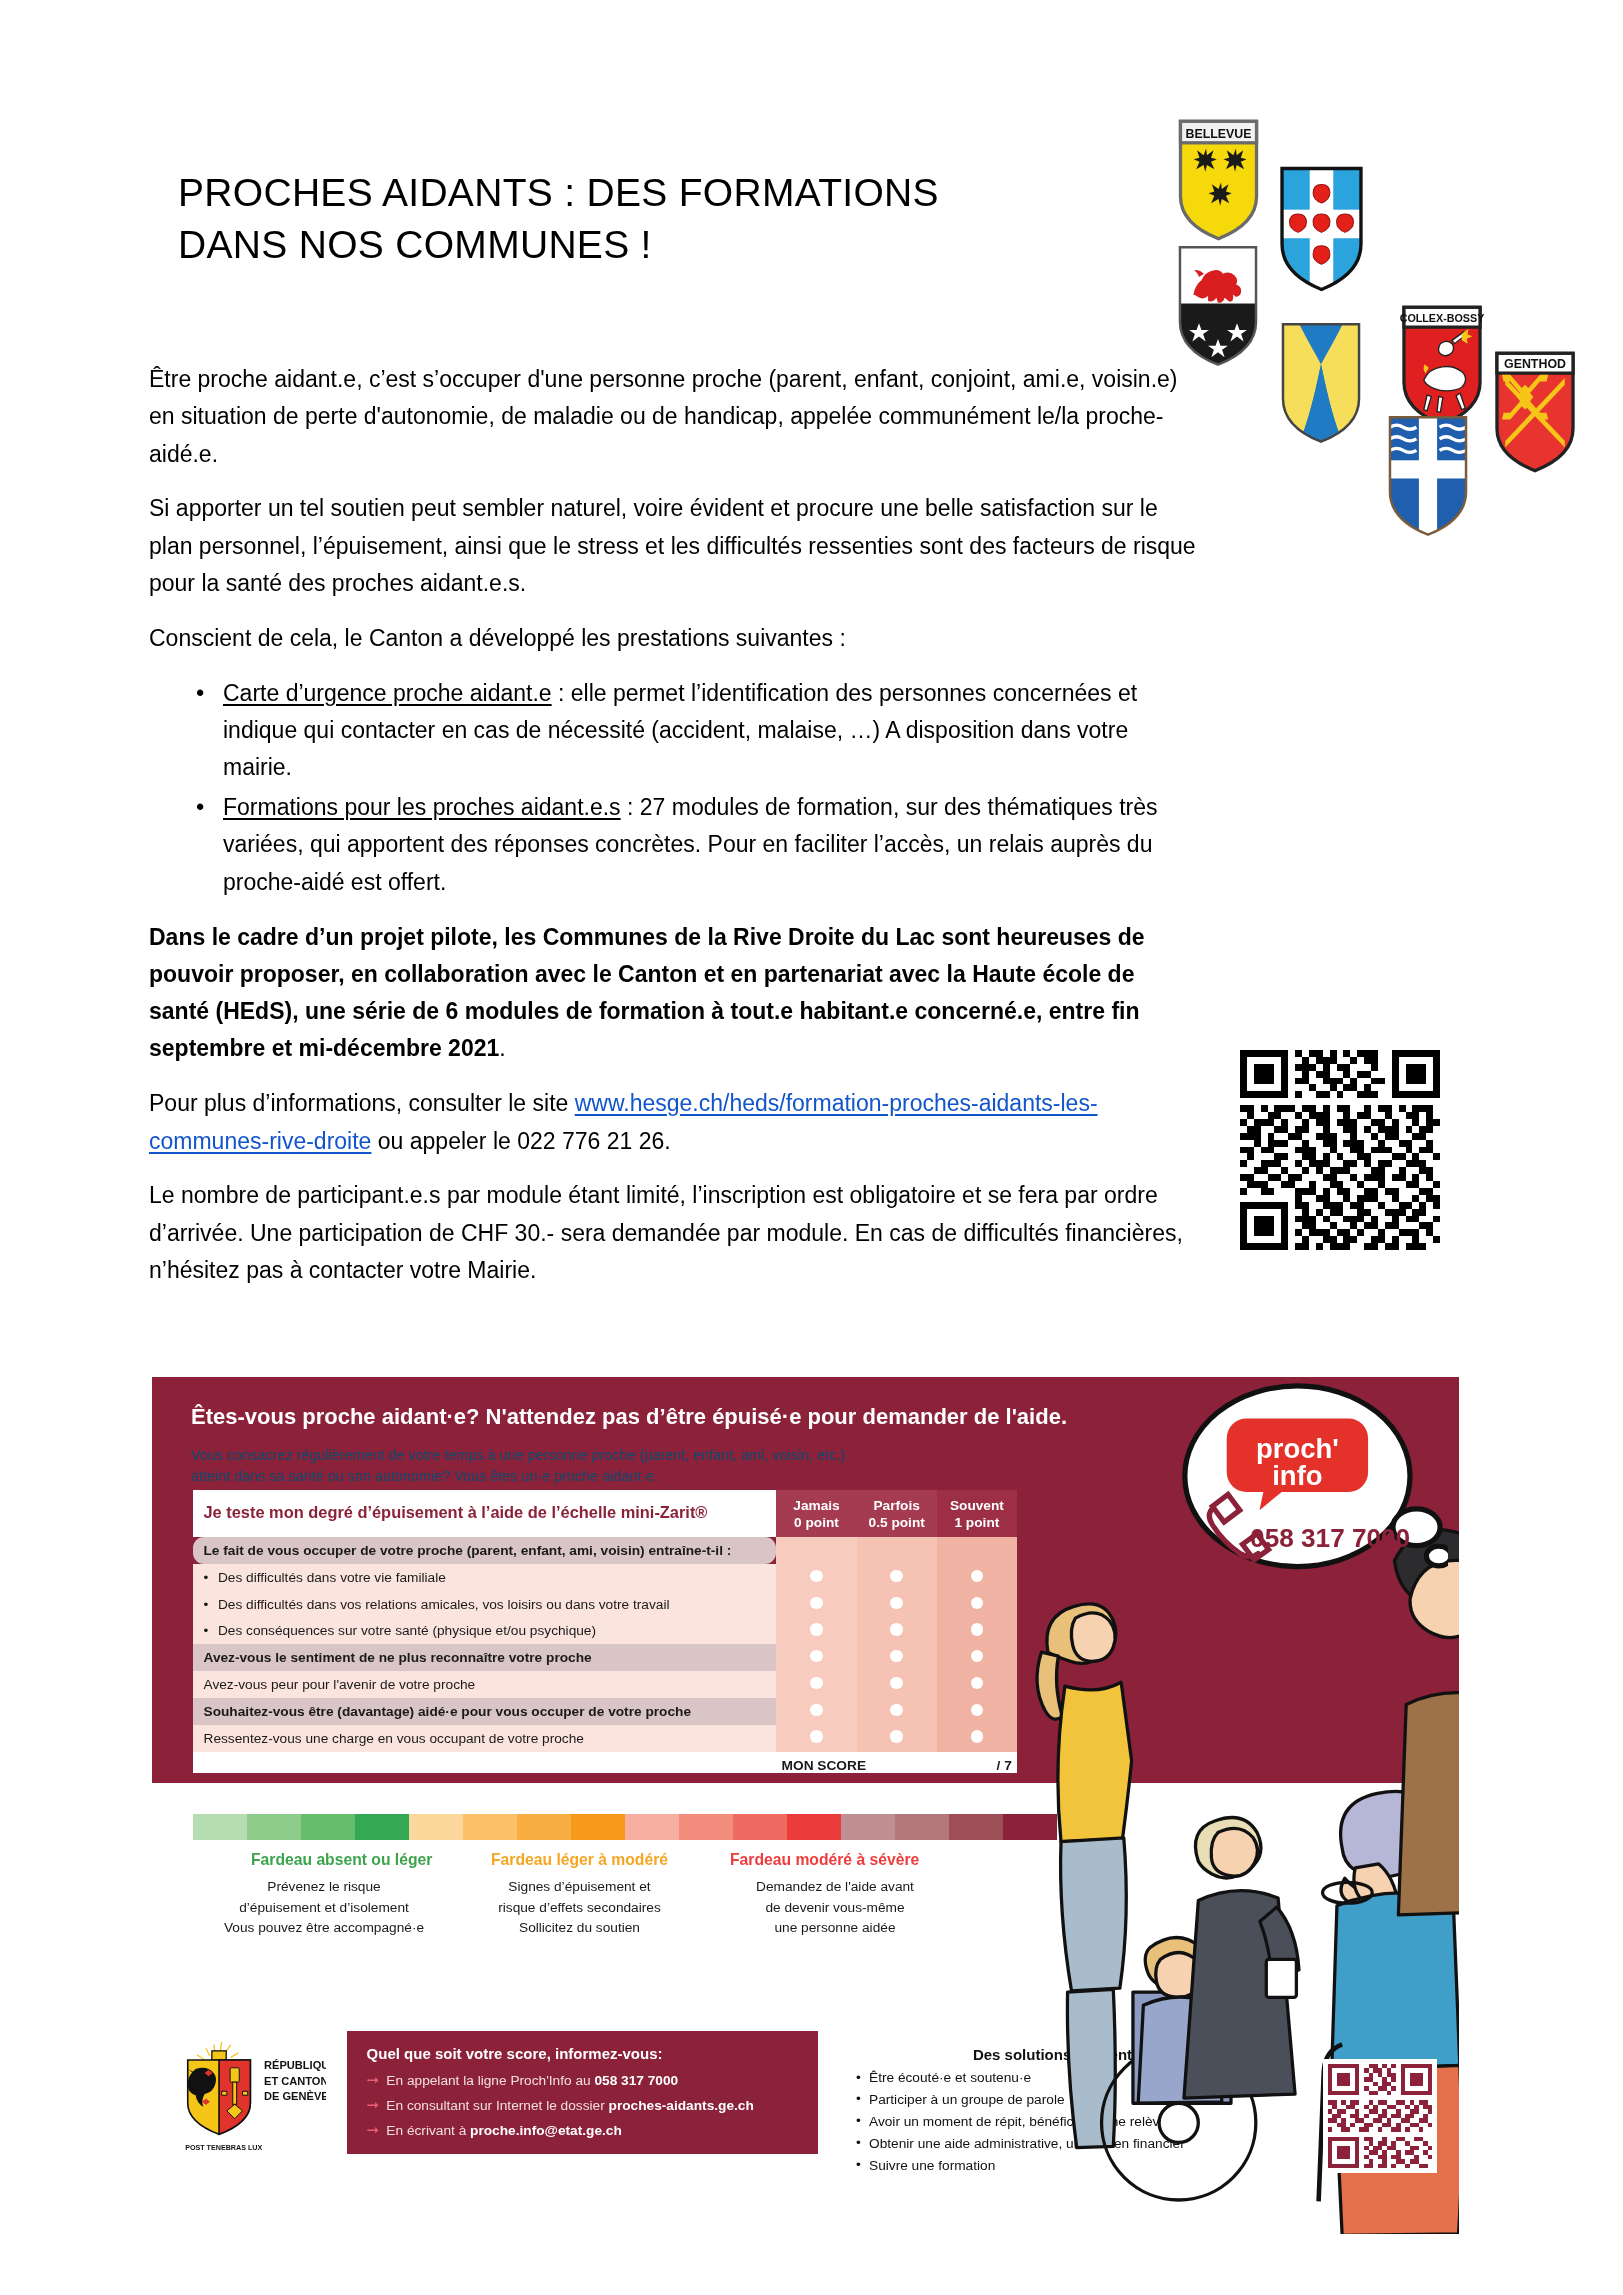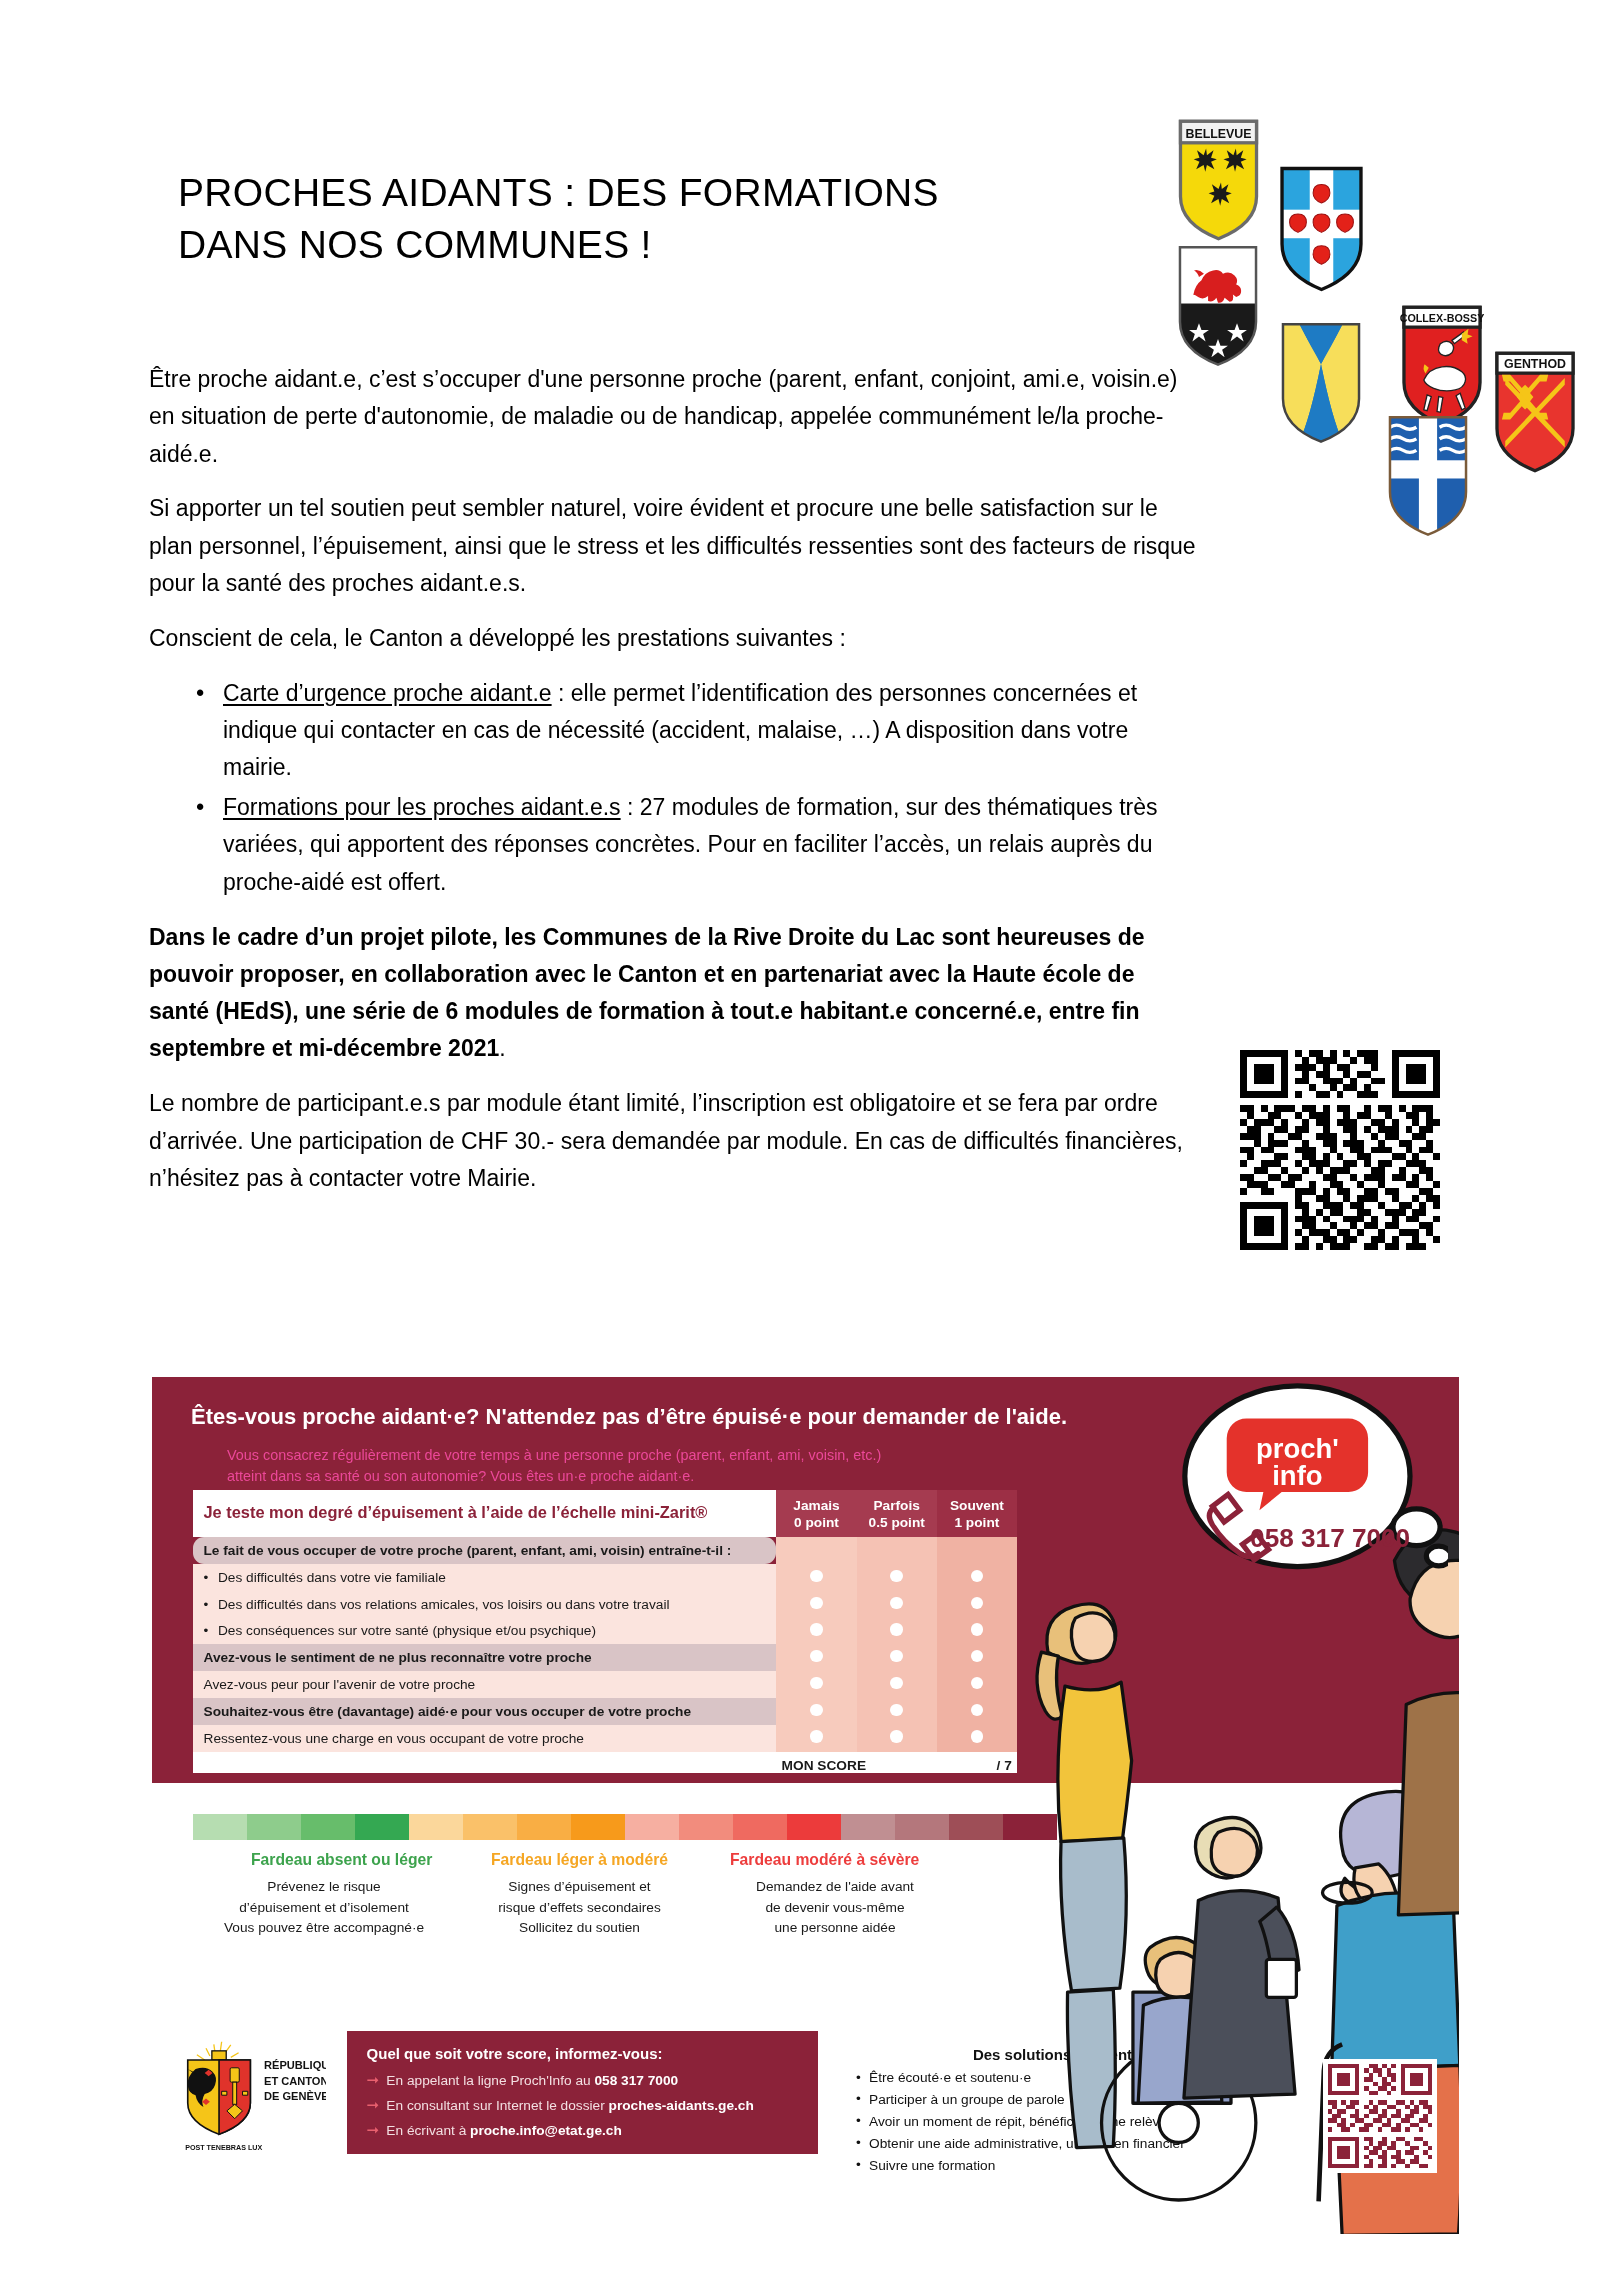--- a/index.html
+++ b/index.html
@@ -99,22 +99,21 @@
   }
   .poster-head h2 {
     font-size: 22px;
     font-weight: bold;
     line-height: 1.3;
     margin-bottom: 13px;
   }
   .poster-head p {
     font-size: 14.4px;
     line-height: 1.5;
-    color: #ec4899;
-    margin-left: 36px;
+    color: #0c4a6e;
   }
 
   
   .zarit {
     position: absolute;
     left: 41px;
     top: 113px;
     width: 824px;
     border-collapse: collapse;
     font-size: 13px;
@@ -408,20 +407,21 @@
     <p>Conscient de cela, le Canton a développé les prestations suivantes :</p>
     <ul>
       <li>
         <span class="u">Carte d’urgence proche aidant.e</span><span> : elle permet l’identification des personnes concernées et indique qui contacter en cas de nécessité (accident, malaise, …) A disposition dans votre mairie.</span>
       </li>
       <li>
         <span class="u">Formations pour les proches aidant.e.s</span><span> : 27 modules de formation, sur des thématiques très variées, qui apportent des réponses concrètes. Pour en faciliter l’accès, un relais auprès du proche-aidé est offert.</span>
       </li>
     </ul>
     <p class="bold"><span>Dans le cadre d’un projet pilote, les Communes de la Rive Droite du Lac sont heureuses de pouvoir proposer, en collaboration avec le Canton et en partenariat avec la Haute école de santé (HEdS), une série de 6 modules de formation à tout.e habitant.e concerné.e, entre fin septembre et mi-décembre 2021</span><span style="font-weight:400">.</span></p>
+    <p><span>Pour plus d’informations, consulter le site </span><a class="link" href="#">www.hesge.ch/heds/formation-proches-aidants-les-communes-rive-droite</a><span> ou appeler le 022 776 21 26.</span></p>
     <p>Le nombre de participant.e.s par module étant limité, l’inscription est obligatoire et se fera par ordre d’arrivée. Une participation de CHF 30.- sera demandée par module. En cas de difficultés financières, n’hésitez pas à contacter votre Mairie.</p>
   </div>
 
   <div class="qr-top">
     <svg viewBox="0 0 29 29" shape-rendering="crispEdges" width="100%" height="100%">
       <rect width="29" height="29" fill="#fff"></rect>
       <g fill="#000">
         <rect x="0" y="0" width="7" height="1"></rect>
           <rect x="0" y="6" width="7" height="1"></rect>
         <rect x="0" y="0" width="1" height="7"></rect>

